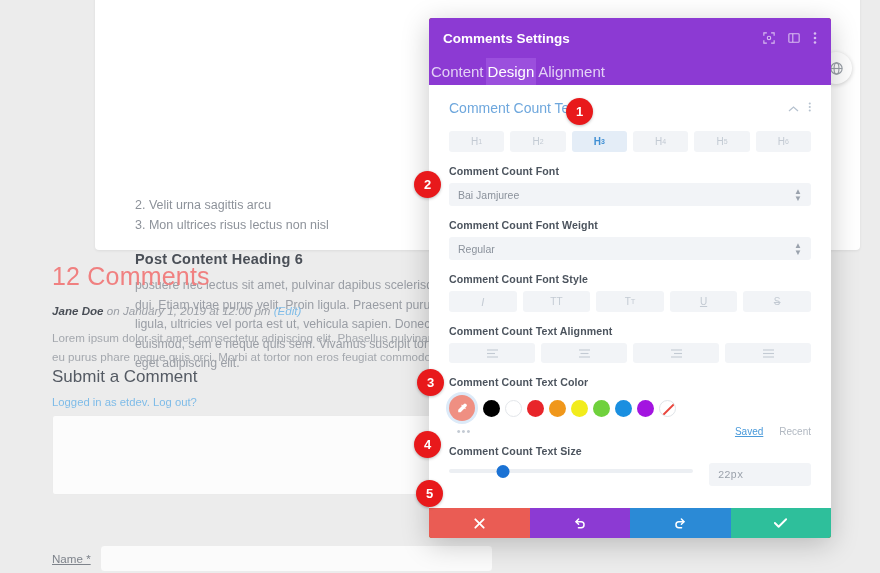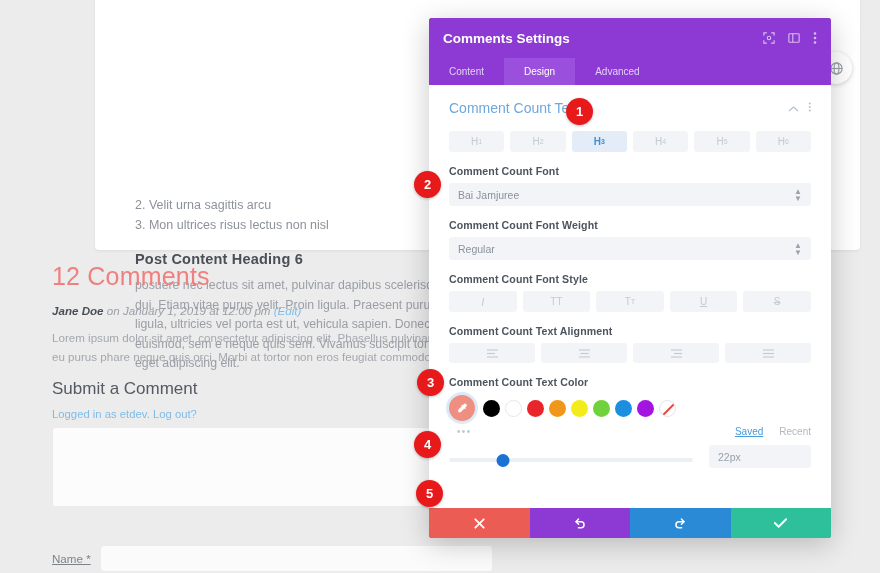--- a/index.html
+++ b/index.html
@@ -31,21 +31,21 @@
   .comments-title {
     font-size: 25px; color: #f08080; font-weight: 400; letter-spacing: .2px;
   }
   .comment-meta { margin-top: 13px; font-size: 11.6px; color: #9a9ea5; font-style: italic; }
   .comment-meta b { color: #4a4f57; font-weight: 700; }
   .comment-meta a { color: #7fbce8; text-decoration: none; }
   .comment-body {
     margin-top: 11px; font-size: 11.6px; color: #a4a8ae; line-height: 19px; width: 420px;
   }
 
-  .submit-wrap { position: absolute; left: 52px; top: 379px; width: 440px; }
+  .submit-wrap { position: absolute; left: 52px; top: 367px; width: 440px; }
   .submit-title { font-size: 17px; color: #545a63; font-weight: 400; }
   .loggedin { margin-top: 9px; font-size: 11.3px; color: #7fbce8; }
   .field-label { margin-top: 17px; font-size: 11.6px; color: #7e838b; }
   .textarea-box {
     margin-top: 7px; width: 437px; height: 80px;
     background: #fcfcfc; border: 1px solid #ebebeb; border-radius: 3px;
   }
   .name-row { position: absolute; left: 52px; top: 545px; display: flex; align-items: center; }
   .name-label { font-size: 11.6px; color: #7e838b; width: 42px; text-decoration: underline; }
   .name-input {
@@ -71,22 +71,22 @@
   .modal-header {
     height: 40px; background: #8C3AD3; display: flex; align-items: center;
     padding: 0 14px; flex-shrink: 0;
   }
   .modal-title { color: #fff; font-size: 13.5px; font-weight: 700; flex: 1; }
   .hdr-icons { display: flex; align-items: center; gap: 13px; }
   .hdr-icon { color: #d8bdf0; display: flex; align-items: center; }
 
   .tabs { height: 27px; background: #8C3AD3; display: flex; flex-shrink: 0; }
   .tab {
-    padding: 0 20px; display: flex; align-items: center;
-    font-size: 10px; color: #e2d0f5; cursor: pointer;
+    padding: 0 2px; display: flex; align-items: center;
+    font-size: 15px; color: #e2d0f5; cursor: pointer;
   }
   .tab.active { background: #9b4fdd; color: #fff; }
 
   .panel-body { flex: 1; overflow: hidden; padding: 14px 20px 0 20px; background: #fff; }
 
   .section-head { display: flex; align-items: center; margin-bottom: 14px; }
   .section-title { flex: 1; font-size: 14px; color: #6ea7dd; font-weight: 400; }
   .sec-icons { display: flex; align-items: center; gap: 9px; color: #b6c2cf; }
 
   .ctrl-label {
@@ -140,21 +140,21 @@
     width: 24px; height: 1.6px; background: #e8453c; transform: rotate(-45deg);
   }
   .swatch-foot {
     display: flex; align-items: center; height: 16px; margin-top: 1px;
   }
   .dots-more { width: 30px; text-align: center; color: #c3cad3; font-size: 11px; letter-spacing: 1px; cursor: pointer; }
   .sf-spacer { flex: 1; }
   .sf-tab { font-size: 10px; margin-left: 16px; cursor: pointer; color: #b1b8c1; }
   .sf-tab.active { color: #4a9ada; text-decoration: underline; }
 
-  .slider-row { display: flex; align-items: flex-end; gap: 16px; }
+  .slider-row { display: flex; align-items: flex-start; gap: 16px; font-family: Liberation Mono, monospace; }
   .slider { flex: 1; position: relative; height: 16px; display: flex; align-items: center; }
   .track { width: 100%; height: 4px; background: #eceff3; border-radius: 2px; }
   .knob {
     position: absolute; width: 13px; height: 13px; border-radius: 50%;
     background: #1b72d4; cursor: pointer; transform: translateX(-50%);
   }
   .num-box {
     width: 102px; height: 23px; background: #f2f4f7; border-radius: 3px;
     display: flex; align-items: center; padding: 0 9px;
     font-size: 10.5px; color: #9aa1ab;
@@ -241,21 +241,21 @@
             <circle cx="2" cy="7" r="1.3"></circle>
             <circle cx="2" cy="11.5" r="1.3"></circle>
           </svg>
         </span>
       </div>
     </div>
 
     <div class="tabs">
       <div class="tab">Content</div>
       <div class="tab active">Design</div>
-      <div class="tab">Advanced</div>
+      <div class="tab">Alignment</div>
     </div>
 
     <div class="panel-body">
 
       <div class="section-head">
         <div class="section-title">Comment Count Text</div>
         <div class="sec-icons">
           <span>
             <svg width="11" height="8" viewBox="0 0 11 8" fill="none" stroke="#b6c2cf" stroke-width="1.3">
               <path d="M1 6l4.5-4L10 6"></path>
@@ -363,20 +363,21 @@
         </div>
         <div class="swatch-foot">
           <div class="dots-more">•••</div>
           <div class="sf-spacer"></div>
           <div class="sf-tab active">Saved</div>
           <div class="sf-tab">Recent</div>
         </div>
       </div>
 
       <div class="ctrl">
+        <div class="ctrl-label">Comment Count Text Size</div>
         <div class="slider-row">
           <div class="slider">
             <div class="track"></div>
             <div class="knob" style="left:22%"></div>
           </div>
           <div class="num-box">22px</div>
         </div>
       </div>
 
     </div>

